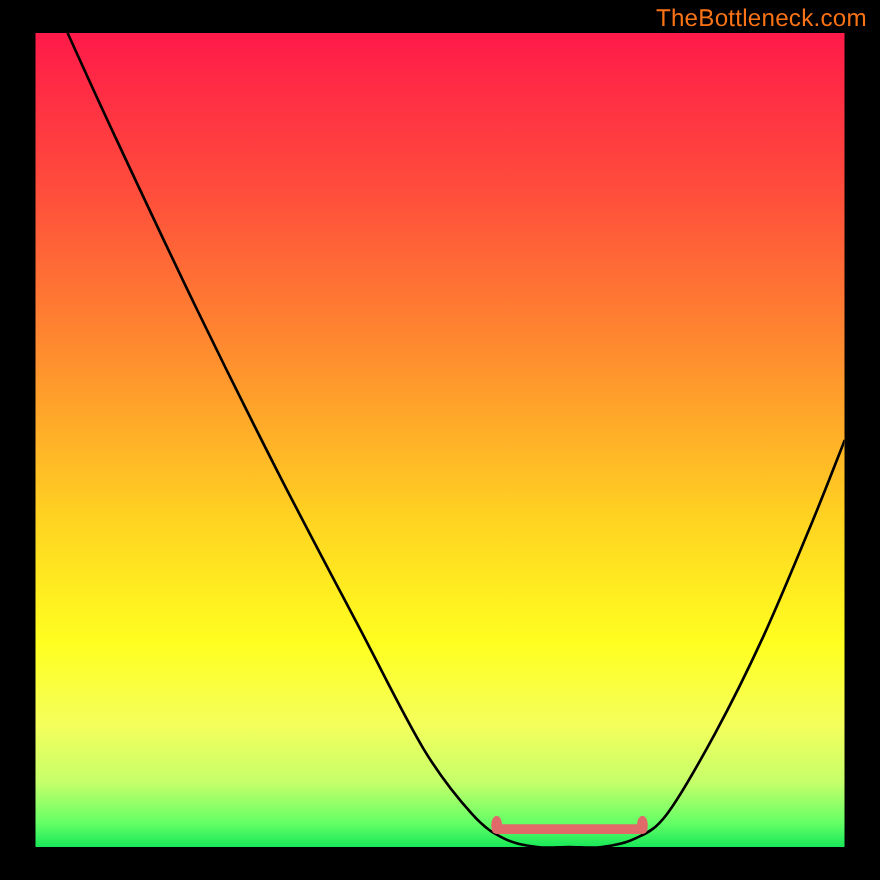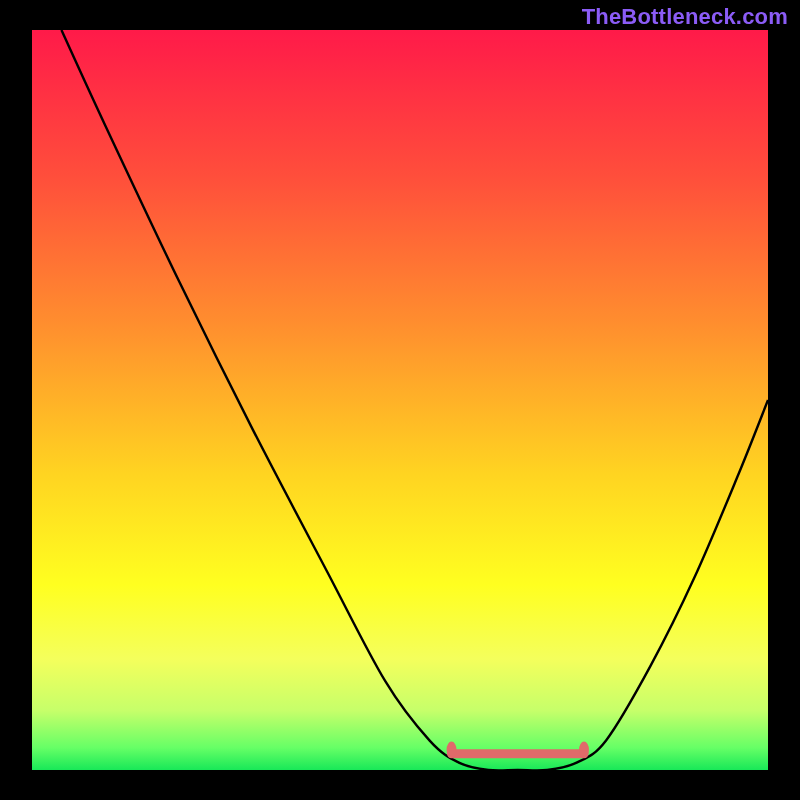--- a/index.html
+++ b/index.html
@@ -14,23 +14,23 @@
   .frame {
     position: relative;
     width: 800px;
     height: 800px;
     background: #000;
   }
   .watermark {
     position: absolute;
     top: 4px;
     right: 12px;
-    color: #8b5cf6;
+    color: #f97316;
     font-size: 22px;
-    font-weight: 700;
+    font-weight: 400;
     letter-spacing: 0.2px;
     z-index: 5;
   }
   .plot-area {
     position: absolute;
     left: 32px;
     top: 30px;
     width: 736px;
     height: 740px;
     overflow: hidden;

